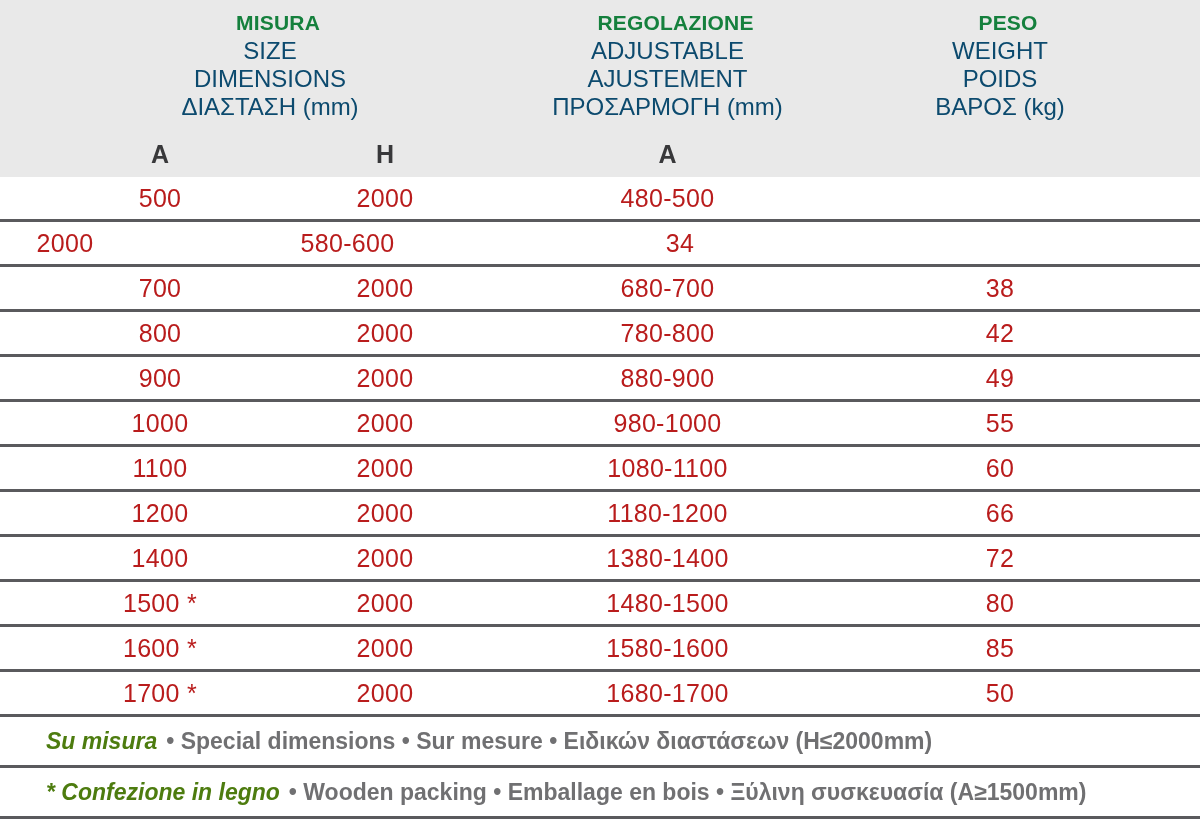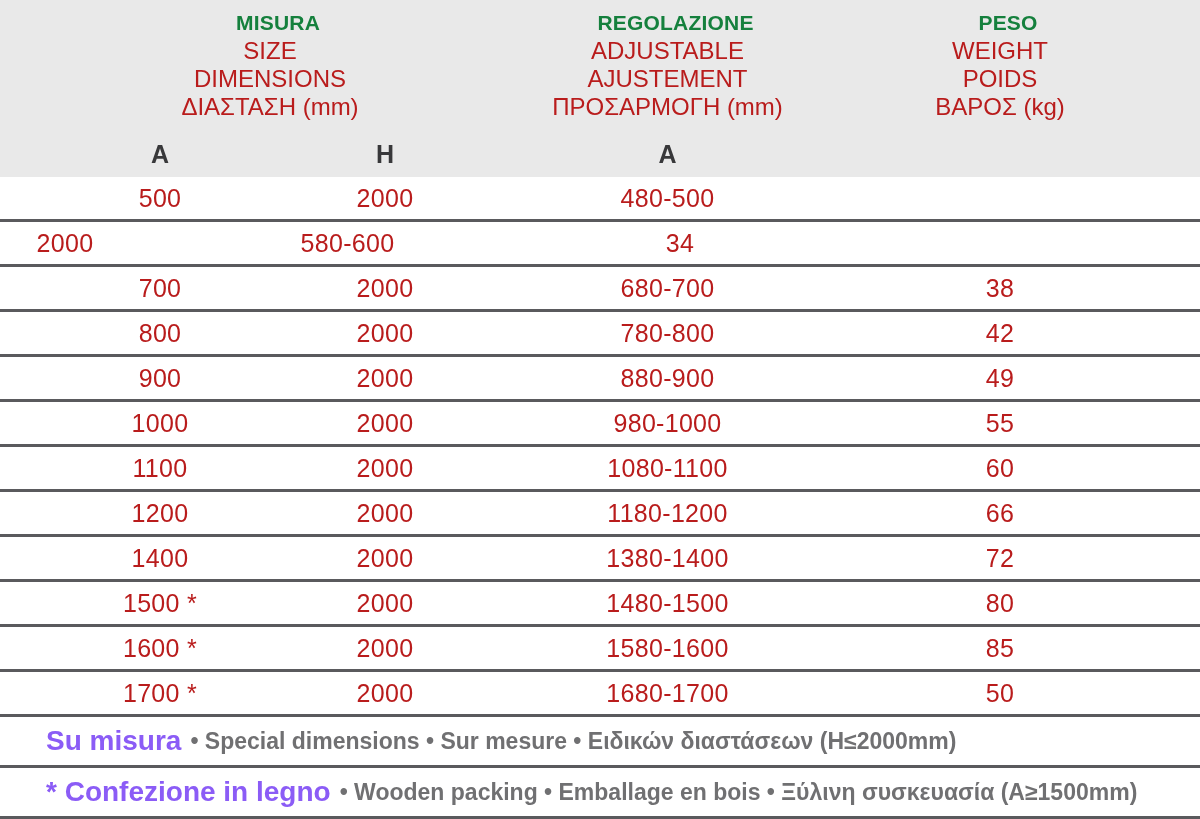--- a/index.html
+++ b/index.html
@@ -35,21 +35,21 @@
     font-size: 21px;
     font-weight: 700;
     color: #15803d;
     line-height: 28px;
     letter-spacing: 0.2px;
     margin-left: 16px;
   }
   .h-sub {
     font-size: 24px;
     font-weight: 400;
-    color: #b91c1c;
+    color: #0c4a6e;
     line-height: 28px;
   }
   .subrow {
     position: absolute;
     left: 0;
     right: 0;
     bottom: 8px;
     display: flex;
   }
   .sub-cell {
@@ -84,24 +84,25 @@
   .note {
     display: flex;
     align-items: center;
     height: 48px;
     border-bottom: 3px solid #5a5a5d;
     padding-left: 46px;
     box-sizing: content-box;
     background: #ffffff;
   }
   .note-bold {
-    font-size: 28px;
-    font-weight: 700;
-    color: #8b5cf6;
+    font-size: 23px;
+    font-weight: 700;
+    color: #4d7c0f;
     white-space: pre;
+    font-style: italic;
   }
   .note-rest {
     font-size: 23px;
     font-weight: 700;
     color: #707072;
     margin-left: 9px;
     white-space: pre;
   }
 </style>
 </head>

